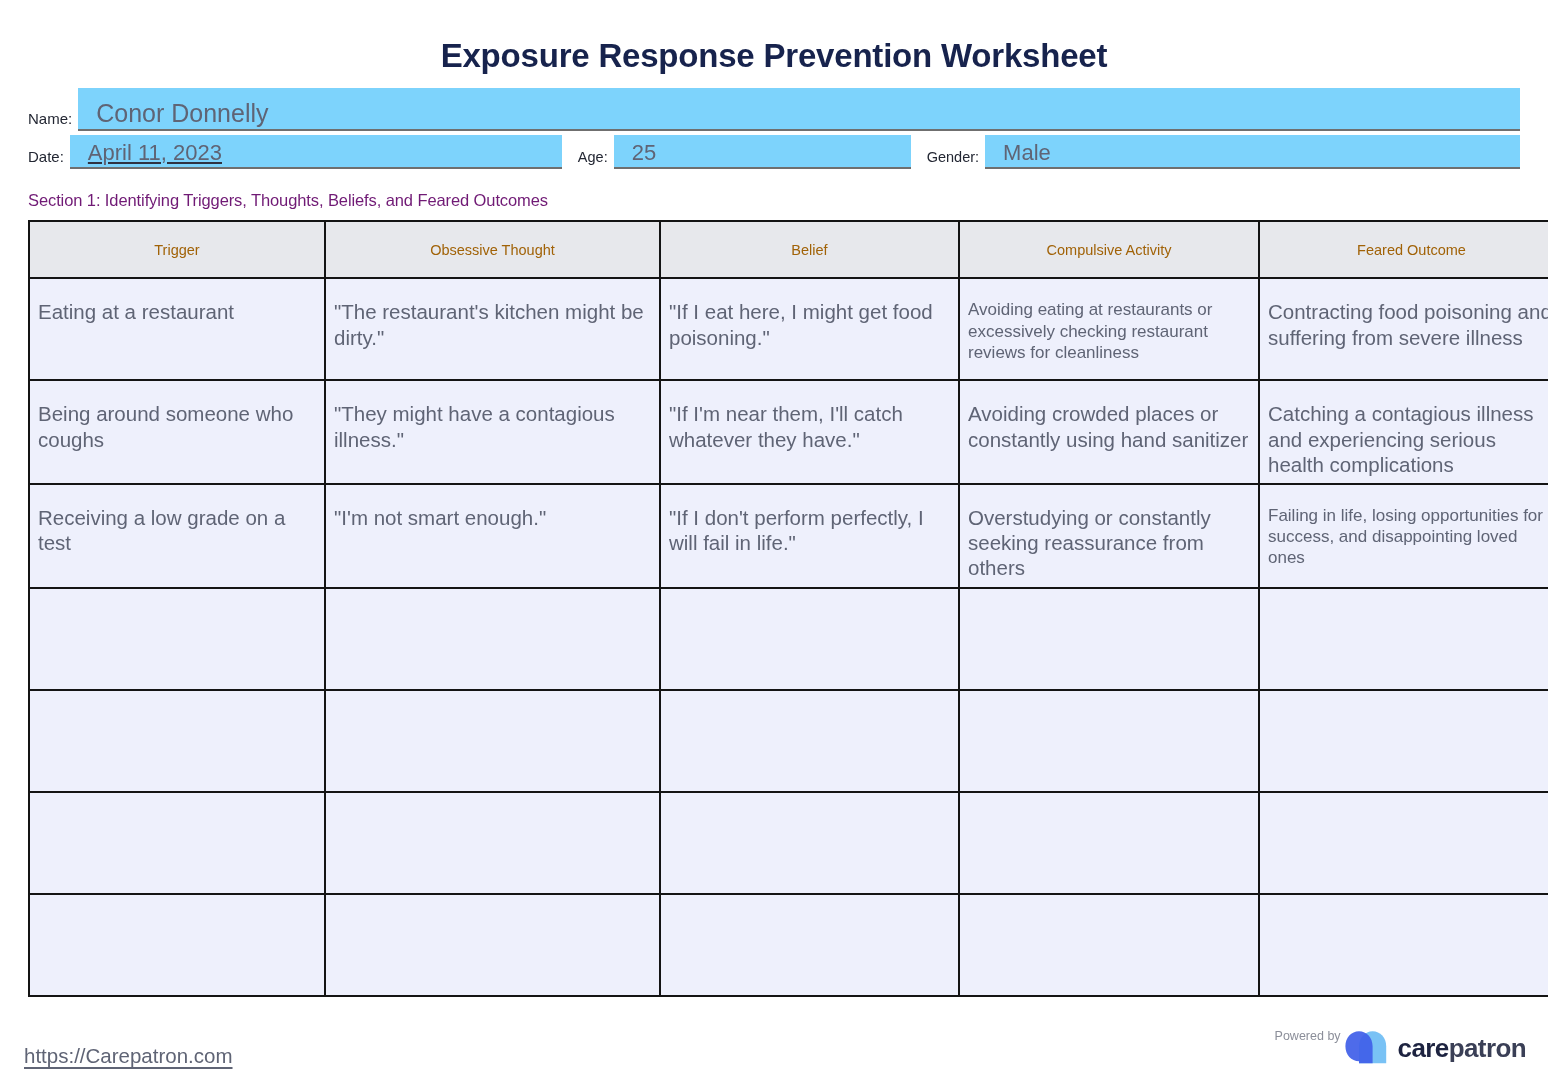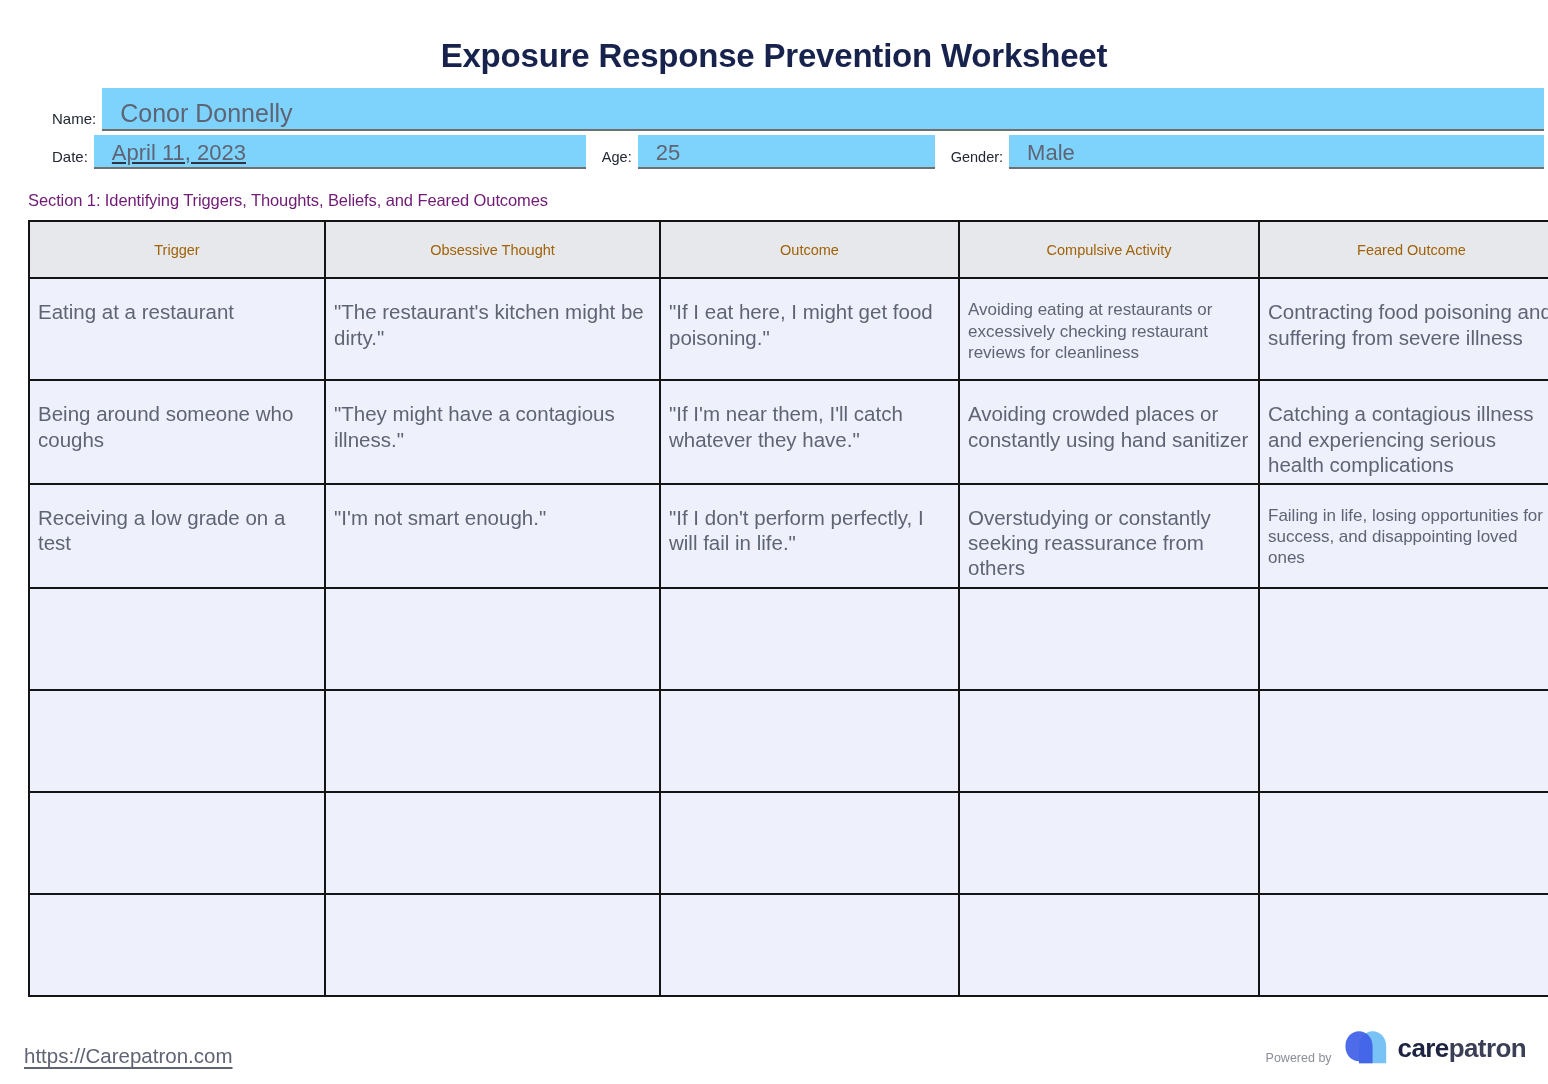--- a/index.html
+++ b/index.html
@@ -37,21 +37,20 @@
   
   .id-block {
     margin: 14px 28px 0 28px;
     position: relative;
   }
 
   .field-row {
     display: flex;
     align-items: flex-end;
     width: 100%;
-    margin-left: 24px;
   }
   .field-row + .field-row { margin-top: 4px; }
 
   .field-label {
     font-size: 15px;
     color: #232733;
     line-height: 1;
     padding-bottom: 5px;
     white-space: nowrap;
     flex: 0 0 auto;
@@ -153,22 +152,22 @@
     font-size: 20.5px;
     color: #5f6475;
     text-decoration: underline;
     text-underline-offset: 4px;
   }
   .brand {
     position: absolute;
     right: 22px;
     bottom: 18px;
     display: flex;
-    align-items: flex-end;
-    gap: 13px;
+    align-items: flex-start;
+    gap: 4px;
   }
   .powered {
     font-size: 12.5px;
     color: #8b8e99;
     line-height: 1;
     padding-bottom: 2px;
   }
   .logo-lockup {
     display: flex;
     align-items: center;
@@ -225,21 +224,21 @@
   </div>
 
   <div class="section-heading">Section 1: Identifying Triggers, Thoughts, Beliefs, and Feared Outcomes</div>
 
   <div class="table-wrap">
     <table class="erp">
       <thead>
         <tr>
           <th class="c1">Trigger</th>
           <th class="c2">Obsessive Thought</th>
-          <th class="c3">Outcome</th>
+          <th class="c3">Belief</th>
           <th class="c4">Compulsive Activity</th>
           <th class="c5">Feared Outcome</th>
         </tr>
       </thead>
       <tbody>
 
         <tr>
           <td class="c1">Eating at a restaurant</td>
           <td class="c2">"The restaurant's kitchen might be dirty."</td>
           <td class="c3">"If I eat here, I might get food poisoning."</td>

